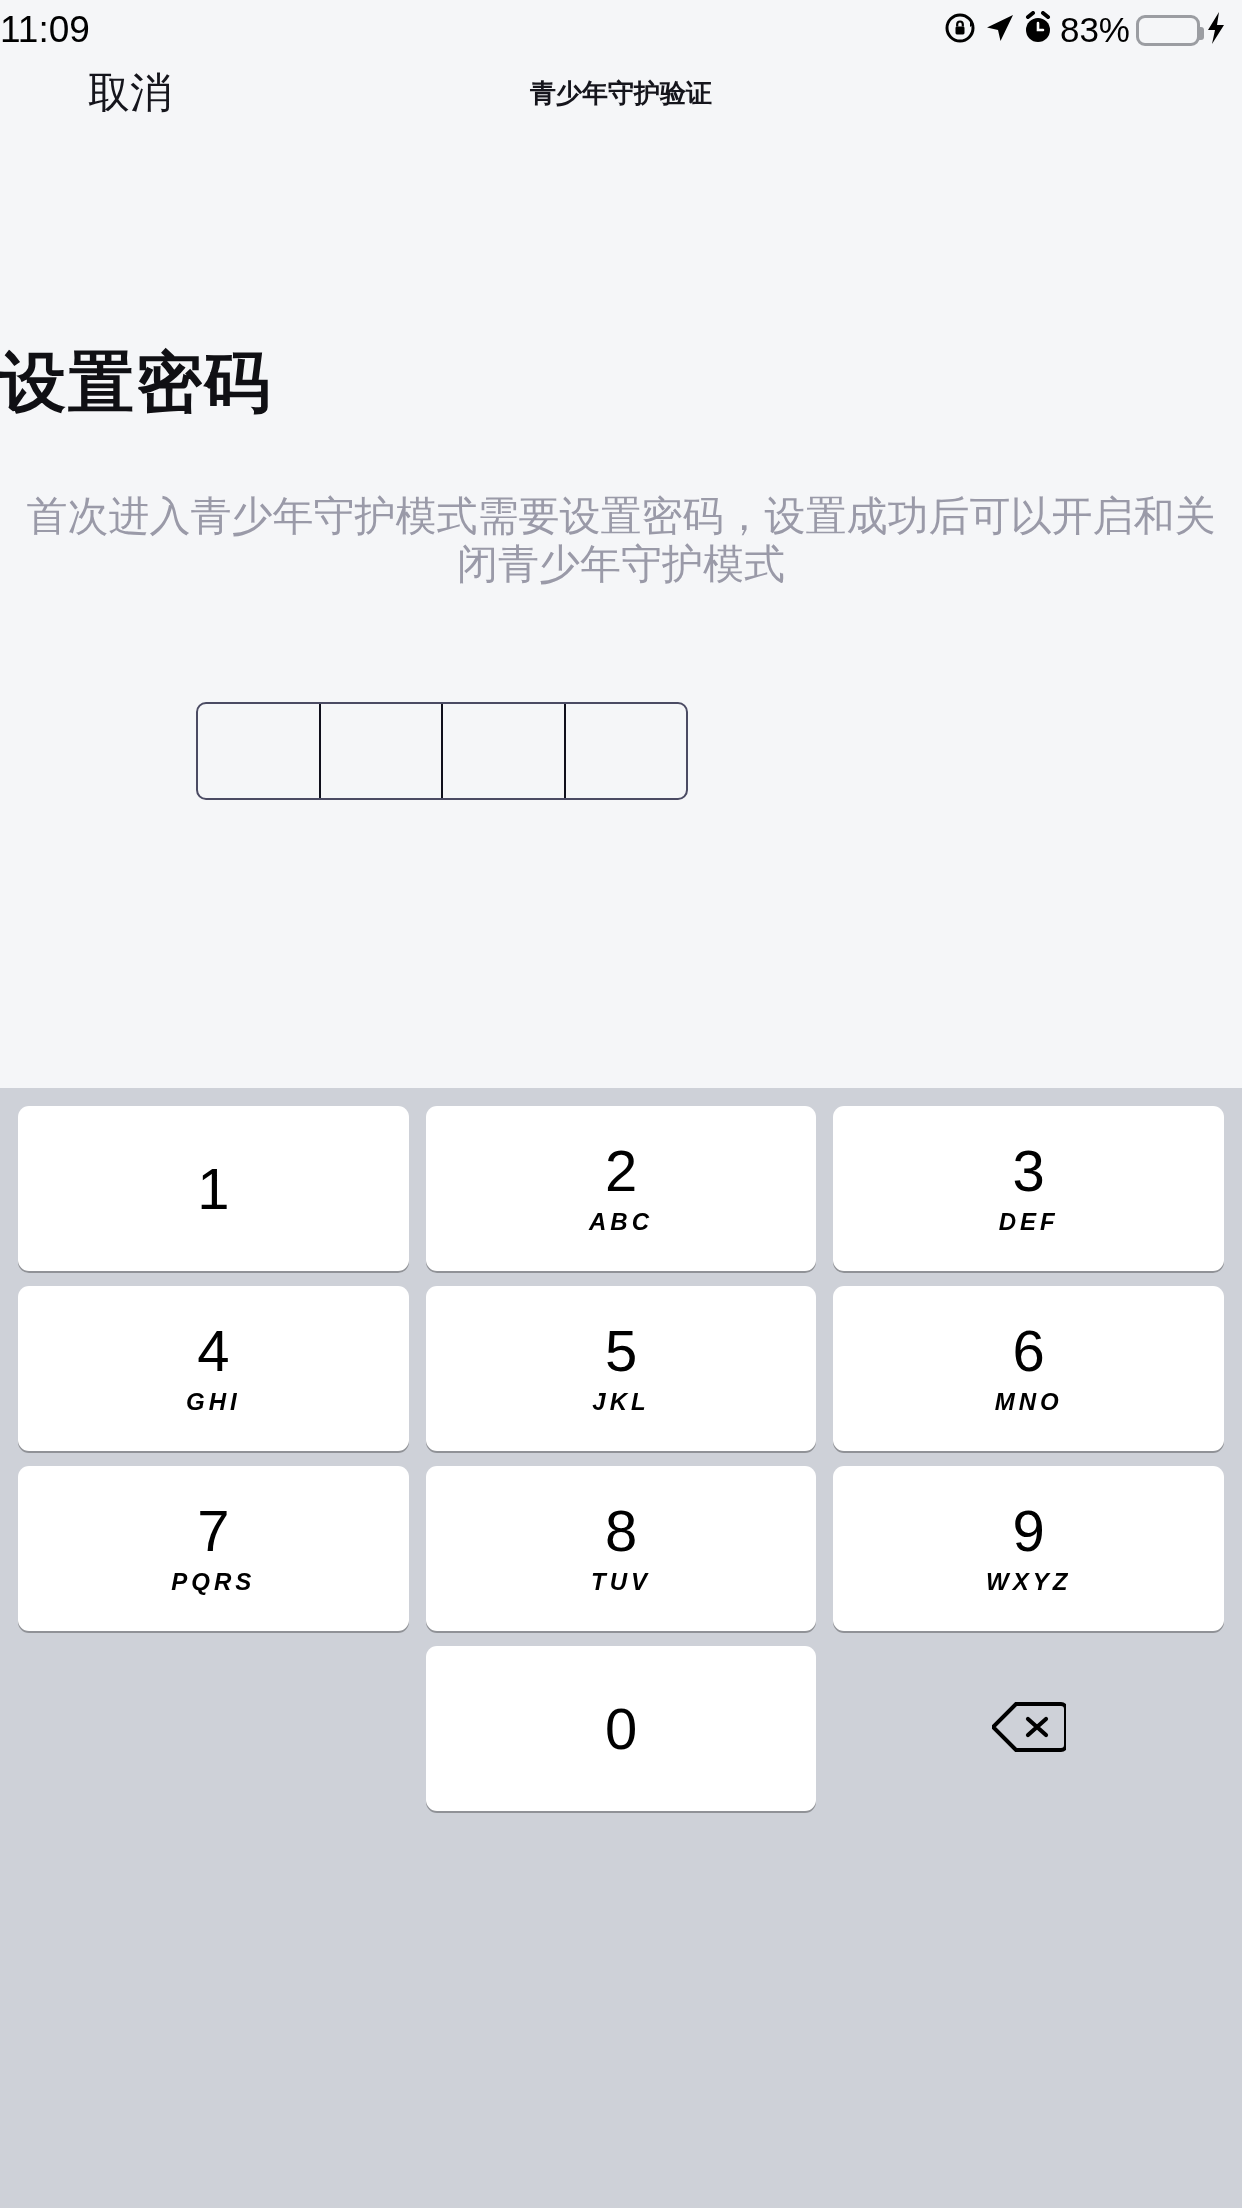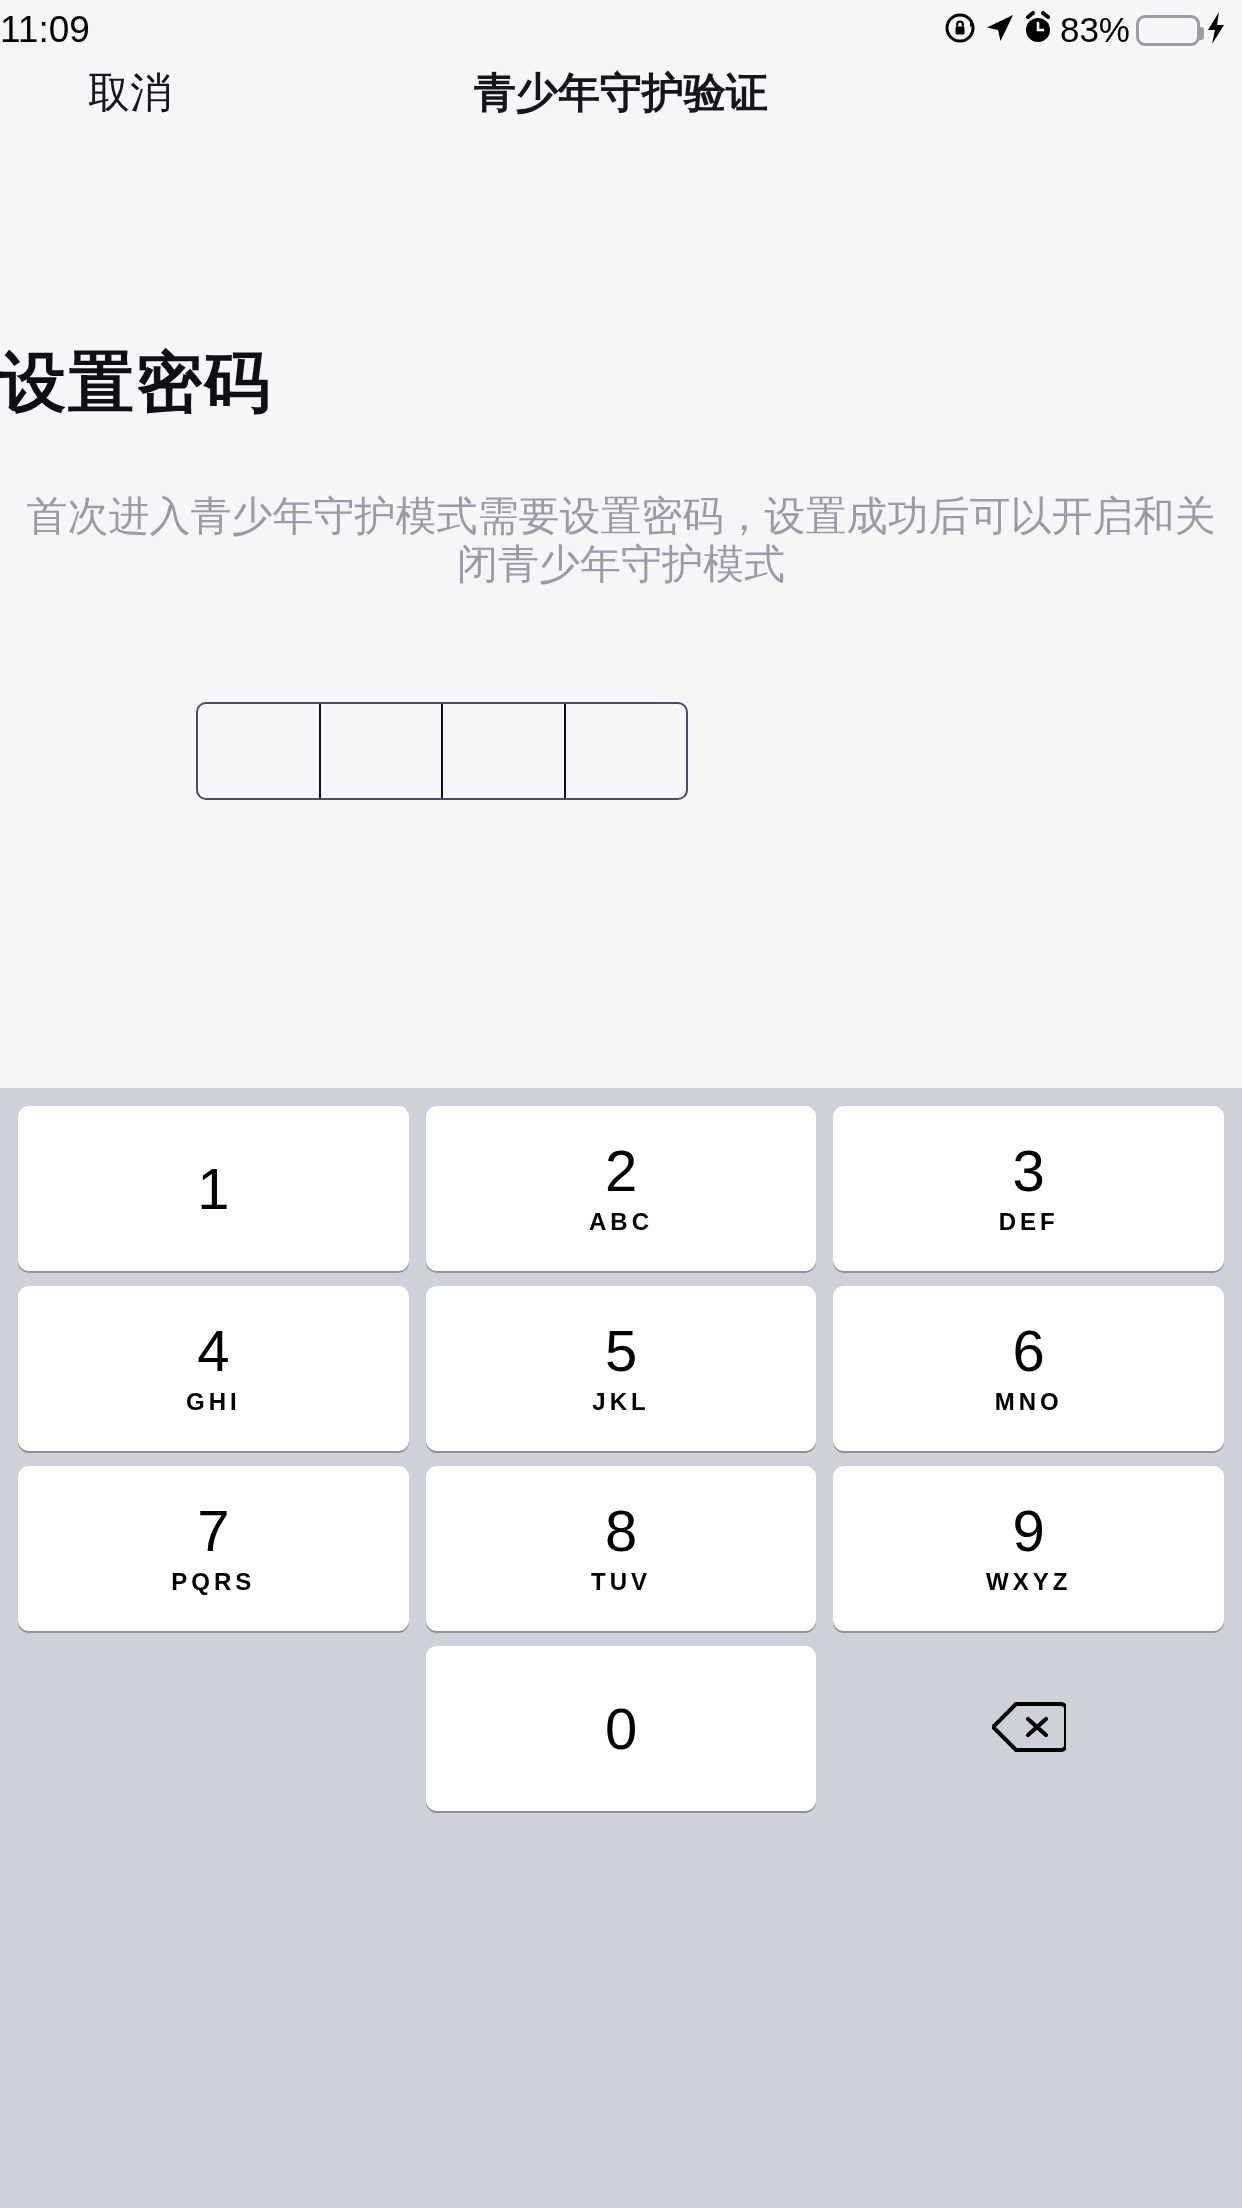--- a/index.html
+++ b/index.html
@@ -51,21 +51,21 @@
   
   .navbar {
     position:absolute; top:48px; left:0; width:1242px; height:90px;
   }
   .nav-cancel {
     position:absolute; left:88px; top:50%; transform:translateY(-50%);
     font-size:42px; color:#15151c; line-height:1;
   }
   .nav-title {
     position:absolute; left:0; width:1242px; top:50%; transform:translateY(-50%);
-    text-align:center; font-size:42px; font-weight:bold; color:#15151c; line-height:1;
+    text-align:center; font-size:26px; font-weight:bold; color:#15151c; line-height:1;
   }
 
   
   .heading {
     position:absolute; top:338px; left:0; width:1242px; text-align:left;
     font-size:66px; font-weight:bold; color:#101014; letter-spacing:2px;
   }
   .subtext {
     position:absolute; top:492px; left:0; width:1242px;
     padding:0 20px; text-align:center;
@@ -109,20 +109,21 @@
     flex:1 1 0; background:#ffffff; border-radius:11px;
     box-shadow:0 2px 0 rgba(0,0,0,0.30);
     display:flex; flex-direction:column; align-items:center; justify-content:center;
     position:relative;
   }
   .key.blank { background:transparent; box-shadow:none; }
   .key-digit { font-size:58px; color:#000; line-height:58px; font-weight:400; }
   .key-letters {
     font-size:24px; color:#000; letter-spacing:4px; margin-top:8px;
     font-weight:bold;
+    font-style:italic;
   }
   .key.no-letters .key-digit { margin-top:0; }
   .key-del { display:flex; align-items:center; justify-content:center; }
 </style>
 </head>
 <body>
 
 <div id="screen">
 
   <div class="statusbar">

